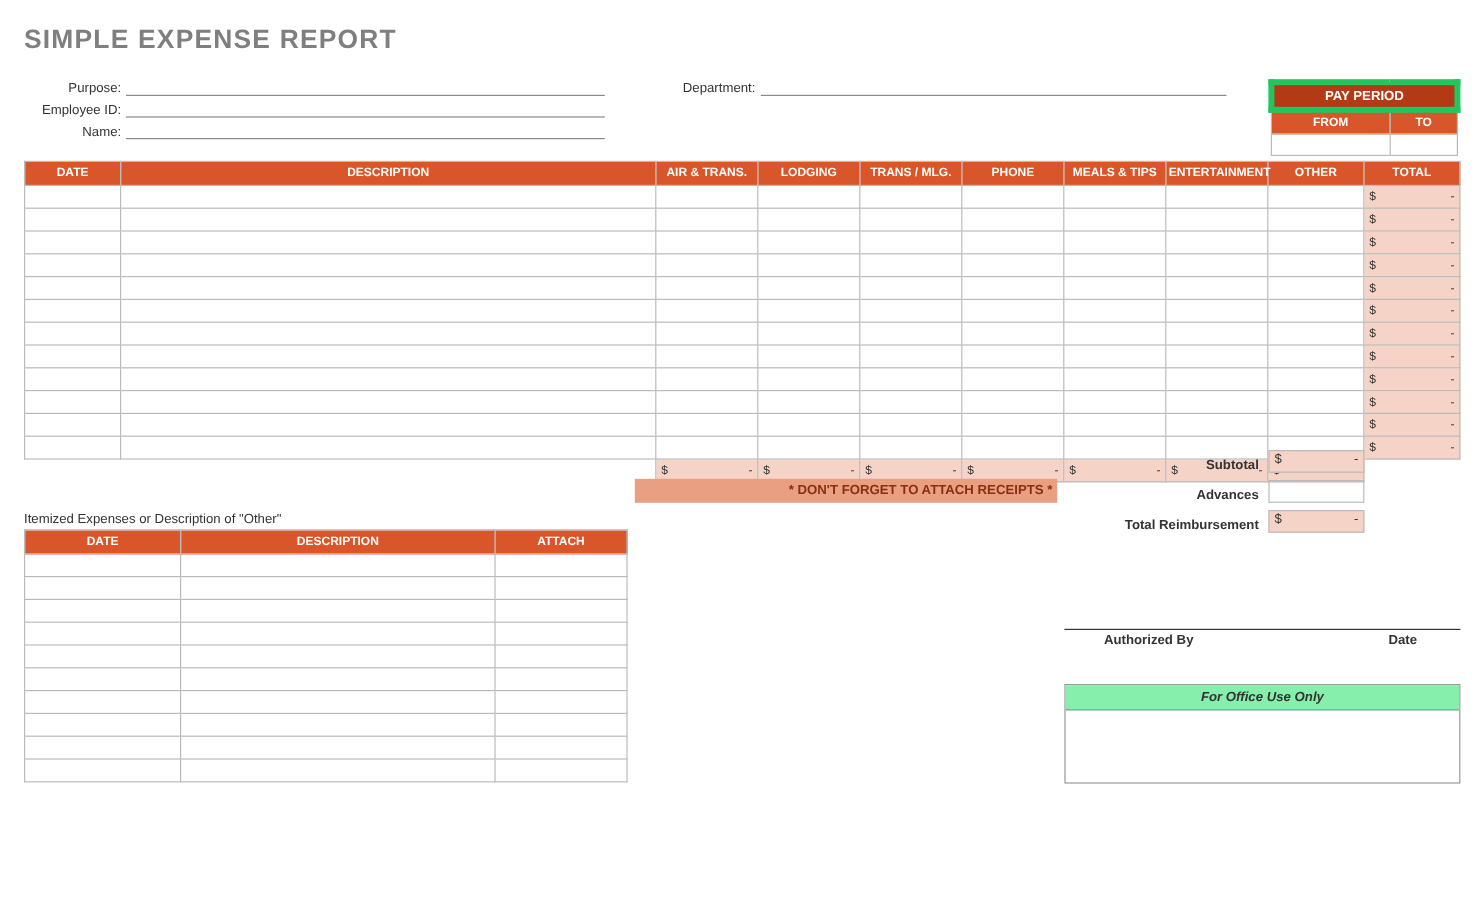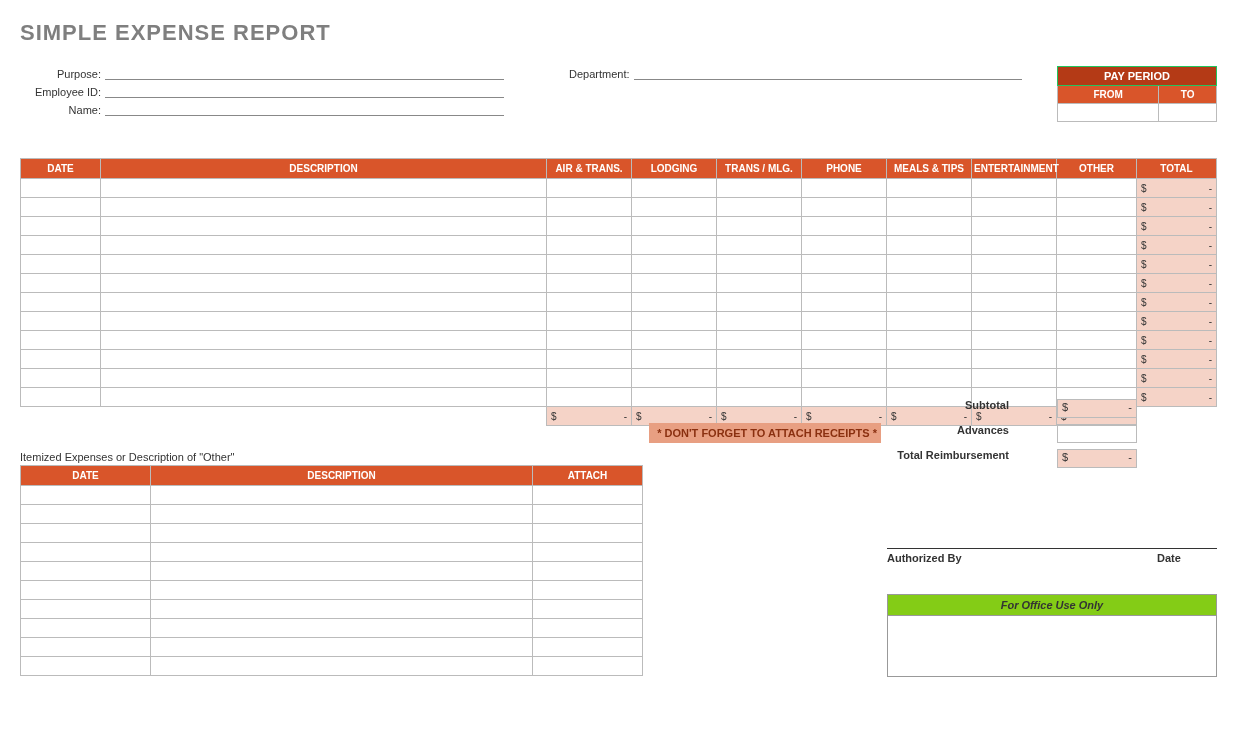--- a/index.html
+++ b/index.html
@@ -14,21 +14,21 @@
   h1 {
     font-size: 22px;
     font-weight: bold;
     color: #7f7f7f;
     letter-spacing: 1px;
     margin: 0 0 20px 0;
   }
   .header-row {
     display: flex;
     gap: 35px;
-    margin-bottom: 36px;
+    margin-bottom: 4px;
   }
   .header-col {
     flex: 1;
   }
   .field {
     display: flex;
     align-items: flex-end;
     margin-bottom: 4px;
     font-size: 11px;
   }
@@ -45,21 +45,21 @@
   .pay-period {
     width: 160px;
     border-collapse: collapse;
   }
   .pay-period th.title {
     background: #b43a16;
     color: #fff;
     text-align: center;
     font-size: 11px;
     padding: 3px;
-    border: 1px solid #22c55e;
+    border: 5px solid #22c55e;
   }
   .pay-period th.sub {
     background: #d9552a;
     color: #fff;
     text-align: center;
     font-size: 10px;
     padding: 3px;
     border: 1px solid #bbb;
   }
   .pay-period td {
@@ -102,42 +102,41 @@
     background: transparent;
     border: none;
   }
   .colsum-row td .dollar { float: left; }
   .colsum-row td .dash { float: right; }
   .summary-area {
     display: flex;
     margin-top: 25px;
     gap: 0;
   }
-  .itemized-block { width: 623px; }
+  .itemized-block { width: 503px; }
   .itemized-title { font-size: 11px; margin-bottom: 2px; }
   .middle-block { flex: 1; position: relative; }
   .receipt-banner {
     background: #e89f82;
     color: #8a3010;
     font-weight: bold;
     font-size: 11px;
     text-align: right;
     padding: 4px;
     margin: 0 6px;
     position: absolute;
     left: 0; right: 0;
     top: -28px;
   }
   .right-summary { width: 250px; margin-top: -52px;}
   .summary-row {
     display: flex;
-    align-items: flex-start;
+    align-items: flex-end;
     margin-bottom: 6px;
     font-size: 11px;
-    gap: 40px;
   }
   .summary-row .lbl {
     flex: 1;
     text-align: right;
     font-weight: bold;
     padding-right: 8px;
   }
   .summary-row .val {
     width: 80px;
     height: 19px;
@@ -150,28 +149,28 @@
   .auth-block {
     margin-top: 80px;
   }
   .auth-line {
     display: flex;
     border-top: 1px solid #333;
     padding-top: 3px;
     font-size: 11px;
     font-weight: bold;
   }
-  .auth-line .a { flex: 1; }
+  .auth-line .a { flex: 1; margin-left: 33px; }
   .auth-line .b { width: 60px; text-align: left; }
   .office-box {
     margin-top: 30px;
     border: 1px solid #999;
   }
   .office-box .hdr {
-    background: #84cc16;
+    background: #86efac;
     text-align: center;
     font-weight: bold;
     font-style: italic;
     font-size: 11px;
     padding: 4px;
     border-bottom: 1px solid #999;
   }
   .office-box .body { height: 60px; }
 </style>
 </head>

